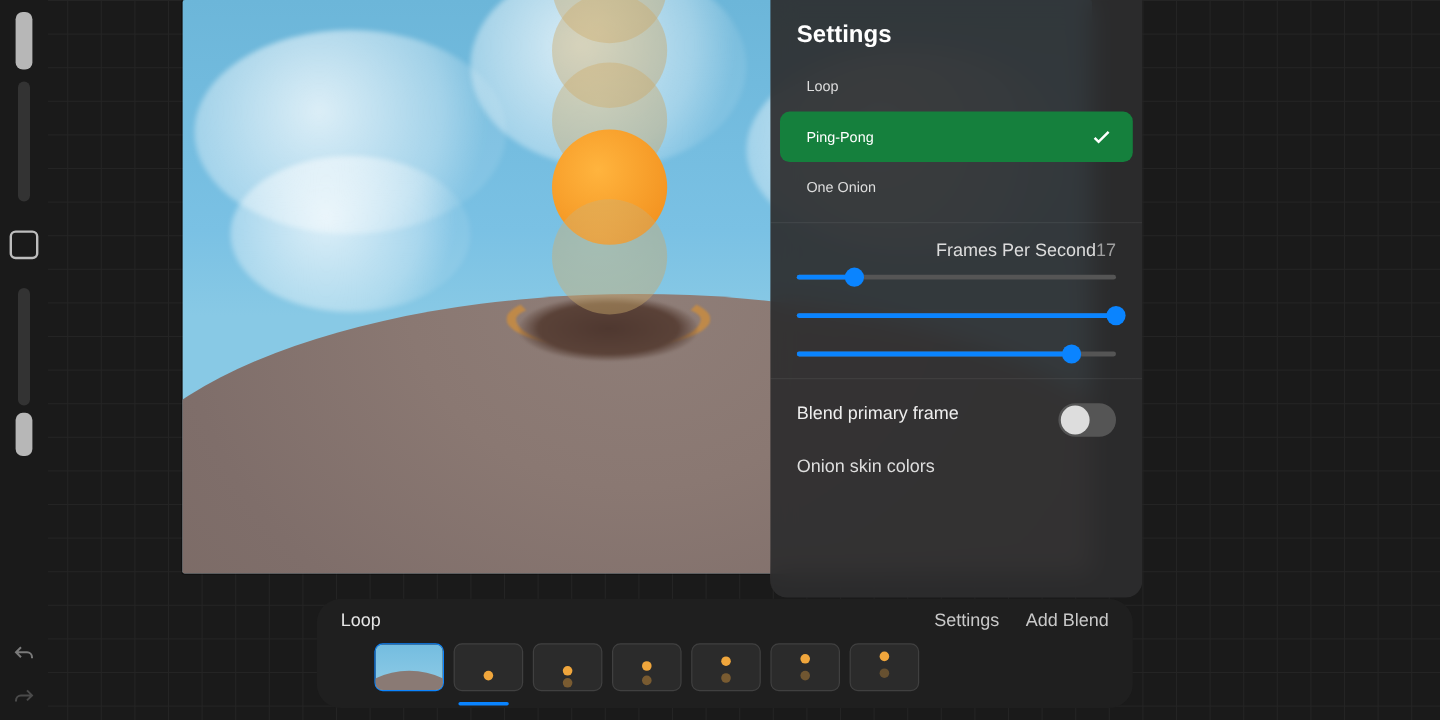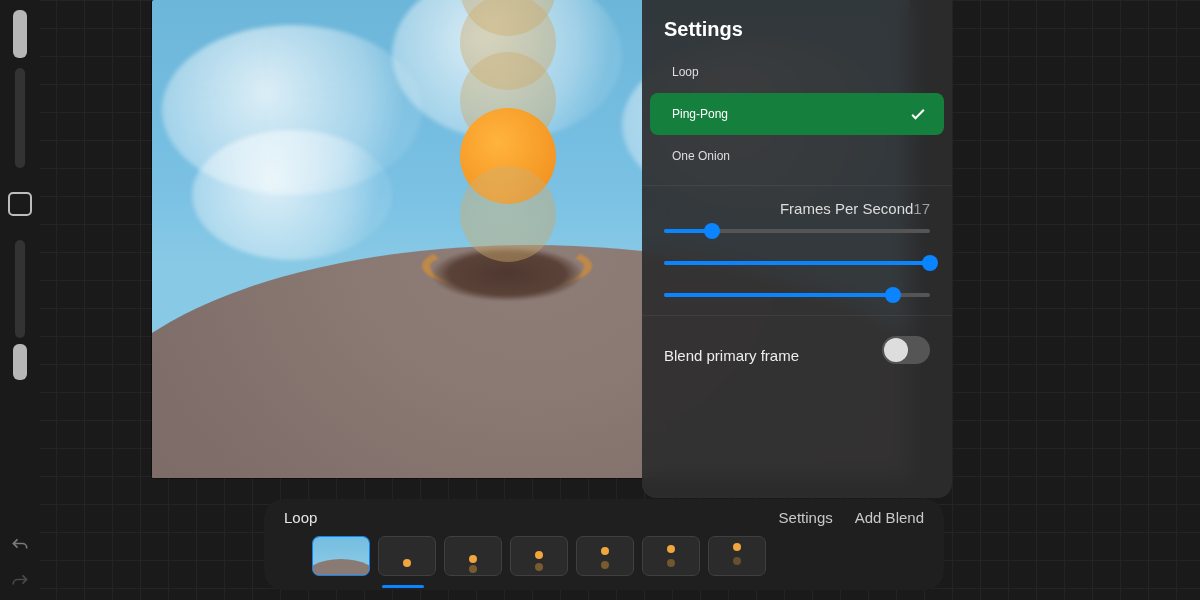--- a/index.html
+++ b/index.html
@@ -35,21 +35,21 @@
   .opt.selected{background:#15803d;color:#fff}
   .opt .chk{margin-left:auto;stroke:#fff;stroke-width:2.5;fill:none}
   .sep{height:1px;background:rgba(255,255,255,.06);margin:8px 0}
   .slrow{padding:6px 22px 0 22px}
   .slrow .lab{display:flex;justify-content:flex-end;font-size:15px;color:#ddd}
   .slrow .val{color:#9f9f9f}
   .slider{position:relative;height:24px;margin-top:2px}
   .slider .track{position:absolute;left:0;right:0;top:10px;height:4px;background:#555;border-radius:2px}
   .slider .fill{position:absolute;left:0;top:10px;height:4px;background:#0a84ff;border-radius:2px}
   .slider .knob{position:absolute;top:4px;width:16px;height:16px;border-radius:50%;background:#0a84ff;transform:translateX(-50%)}
-  .togrow{display:flex;align-items:flex-end;padding:12px 22px 2px 22px;font-size:15px}
+  .togrow{display:flex;align-items:flex-start;padding:12px 22px 2px 22px;font-size:15px}
   .toggle{margin-left:auto;width:48px;height:28px;border-radius:14px;background:#555;position:relative}
   .toggle .k{position:absolute;left:2px;top:2px;width:24px;height:24px;border-radius:50%;background:#ddd}
   .lastrow{padding:14px 22px 0 22px;font-size:15px;color:#ddd}
   
   .timeline{position:absolute;left:264px;bottom:10px;width:680px;background:#1f1f1f;border-radius:20px;padding:10px 20px 14px 20px;box-sizing:border-box}
   .tl-top{display:flex;align-items:center;font-size:15px;font-weight:500;margin-bottom:10px}
   .tl-right{margin-left:auto;display:flex;gap:22px;color:#c9c9c9;font-weight:400}
   .frames{display:flex;gap:8px;align-items:flex-end}
   .frame{width:56px;height:38px;background:#2b2b2b;border:1px solid #404040;border-radius:7px;position:relative;overflow:hidden}
   .frame.active{border-color:#0a84ff}
@@ -147,20 +147,23 @@
 
   <div class="sep"></div>
 
   <div class="togrow">
     <span>Blend primary frame</span>
     <div class="toggle">
         <div class="k"></div>
       </div>
   </div>
 
+  <div class="lastrow">
+    <span>Onion skin colors</span>
+  </div>
 </div>
 
 <div class="timeline">
   <div class="tl-top">
     <span>Loop</span>
     <div class="tl-right">
       <span>Settings</span>
       <span>Add Blend</span>
     </div>
   </div>

